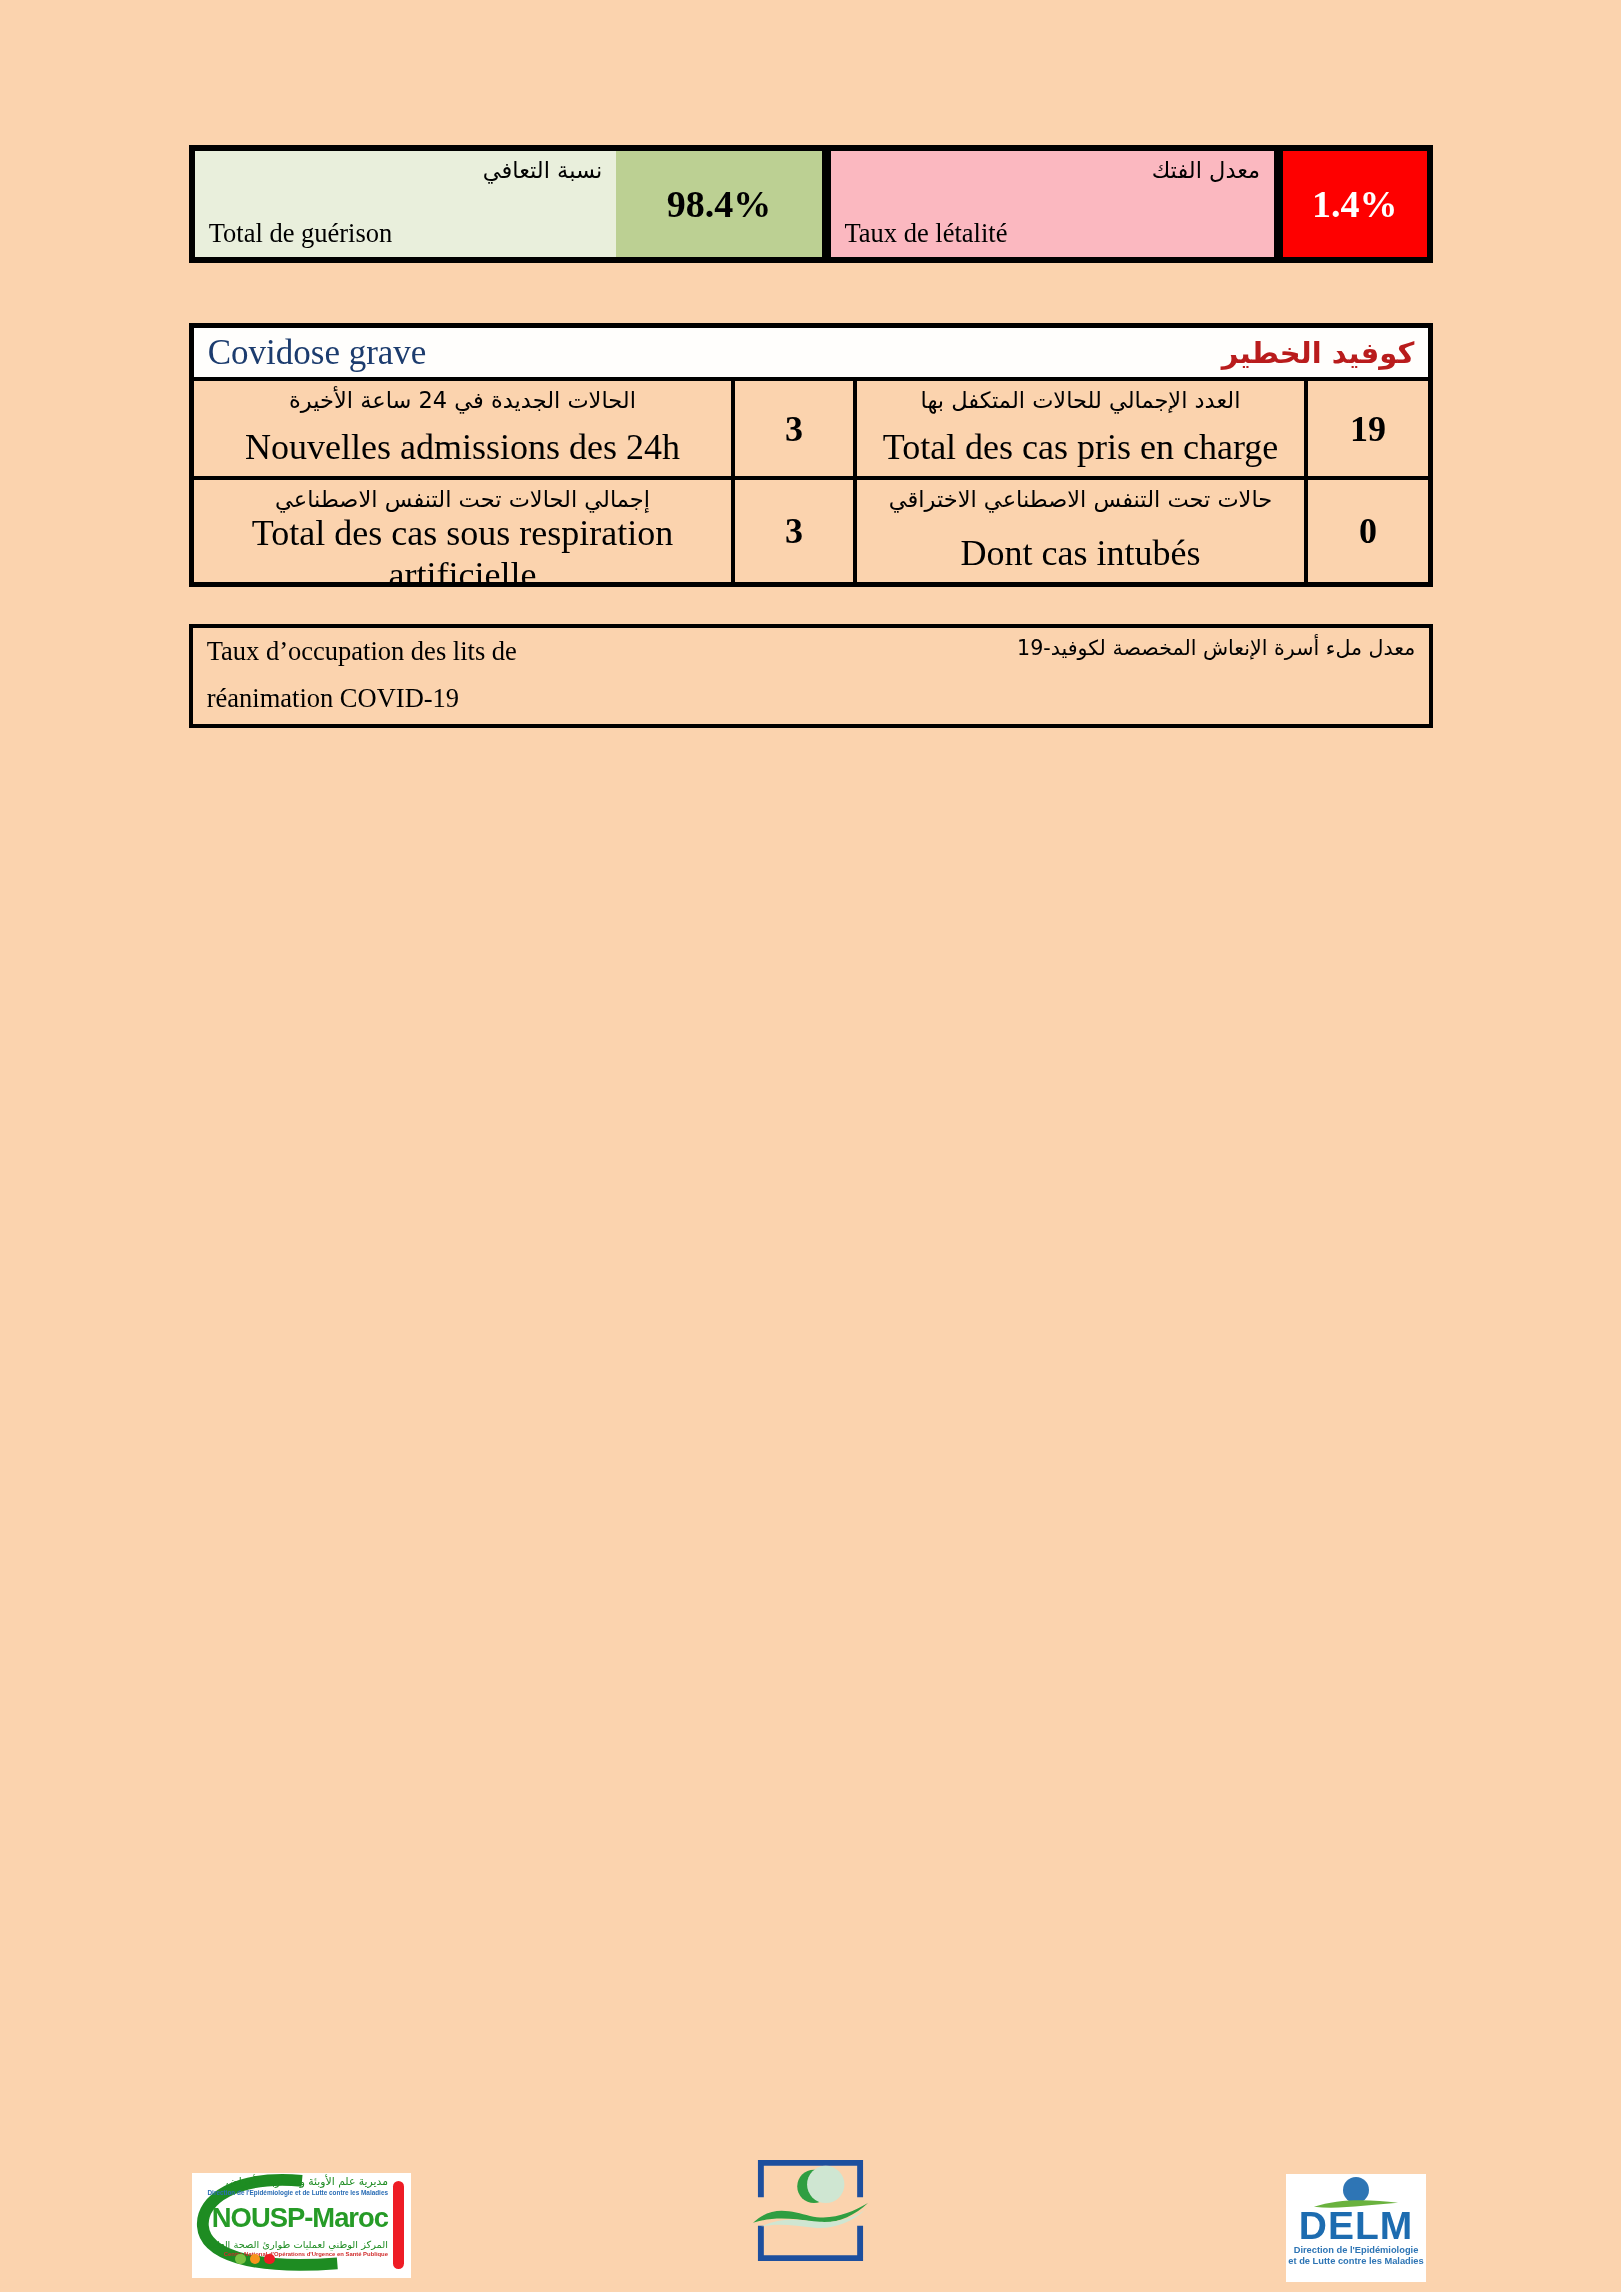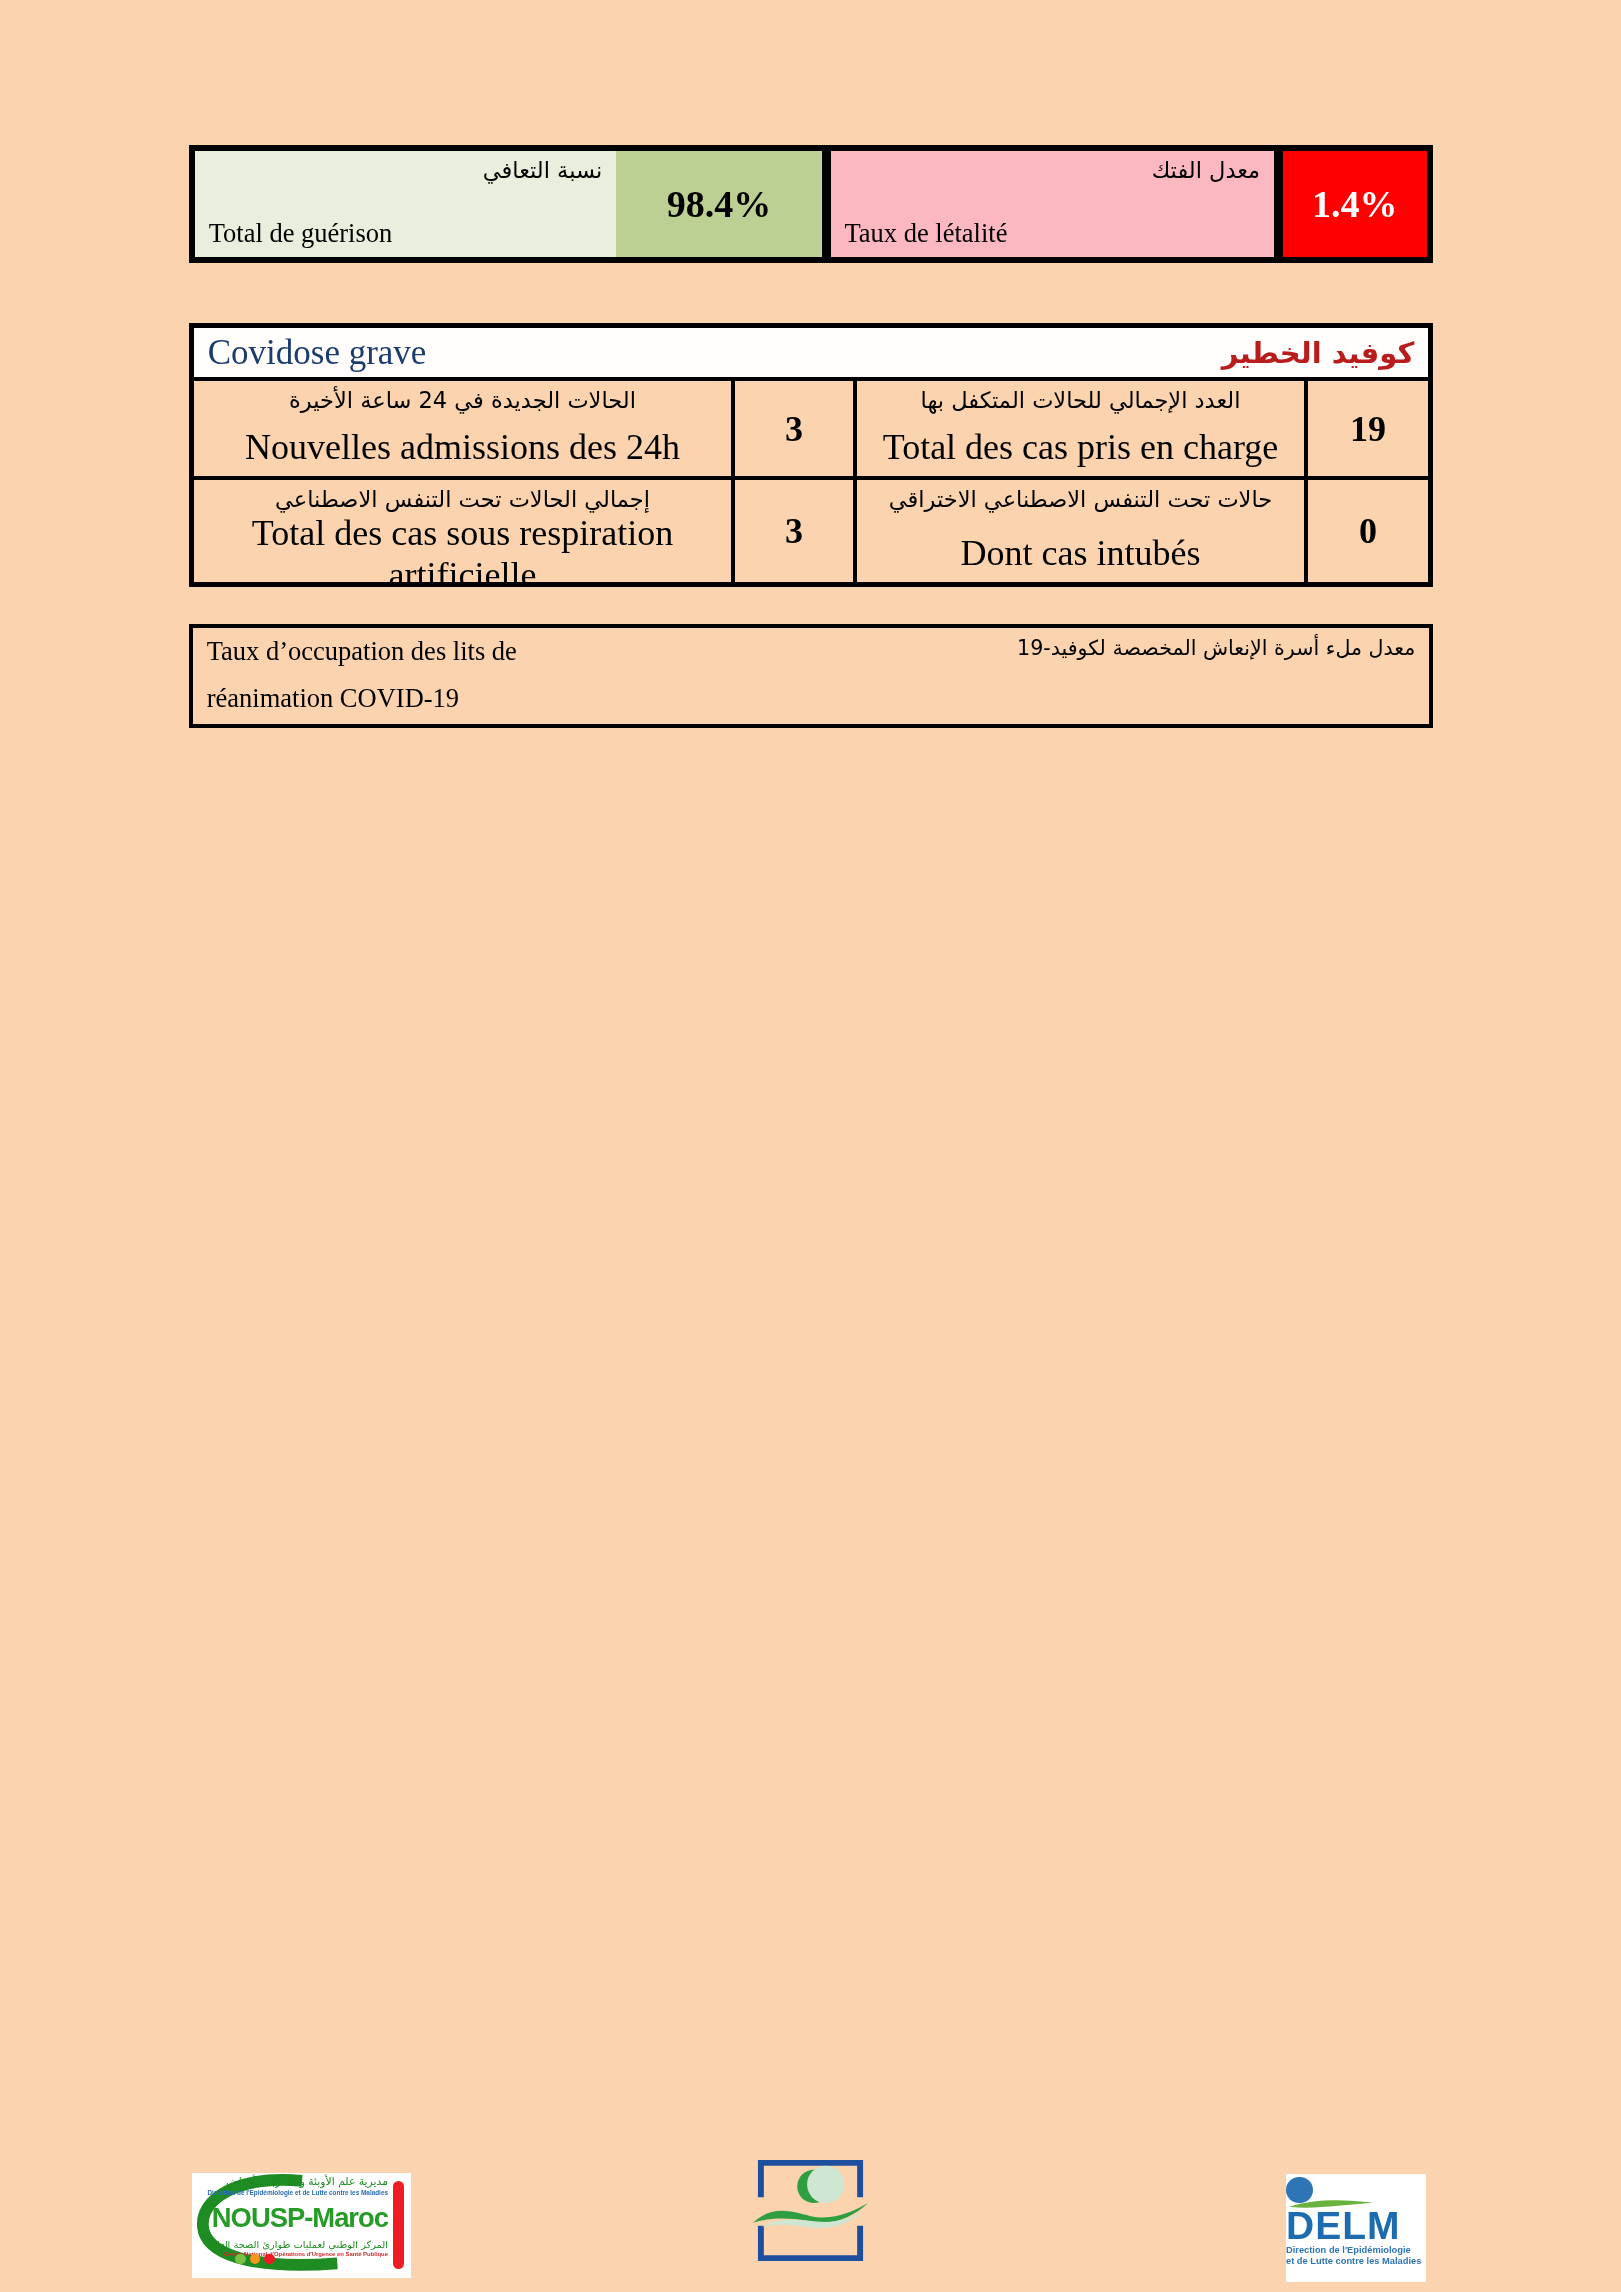--- a/index.html
+++ b/index.html
@@ -66,21 +66,21 @@
              border-radius:5.9px;}
   .nousp-dots{position:absolute;left:43px;bottom:13.7px;display:flex;gap:3.9px;}
   .nousp-dots i{width:10.8px;height:10.8px;border-radius:50%;display:block;}
   .dot-green{background:#7ac143;}
   .dot-orange{background:#f7941d;}
   .dot-red{background:#ed1c24;}
 
   .ministry{position:absolute;left:753px;top:2154px;width:115px;height:112px;}
 
   .delm{position:absolute;left:1286px;top:2174px;width:140px;height:108px;background:#fff;
-        display:flex;flex-direction:column;}
+        display:flex;flex-direction:column;align-items:center;}
   .delm-circle{width:26.5px;height:26.5px;border-radius:50%;background:#2e75b5;margin-top:2.9px;}
   .delm-swoosh{margin-top:-6.9px;}
   .delm-name{color:#1d6cb0;font-size:39px;font-weight:bold;line-height:39px;margin-top:-3.9px;
              font-family:"Liberation Sans",sans-serif;letter-spacing:1px;}
   .delm-line{color:#2e75b5;font-size:9.3px;line-height:10.8px;font-weight:bold;white-space:nowrap;
              font-family:"Liberation Sans",sans-serif;}
 </style>
 </head>
 <body>
 

